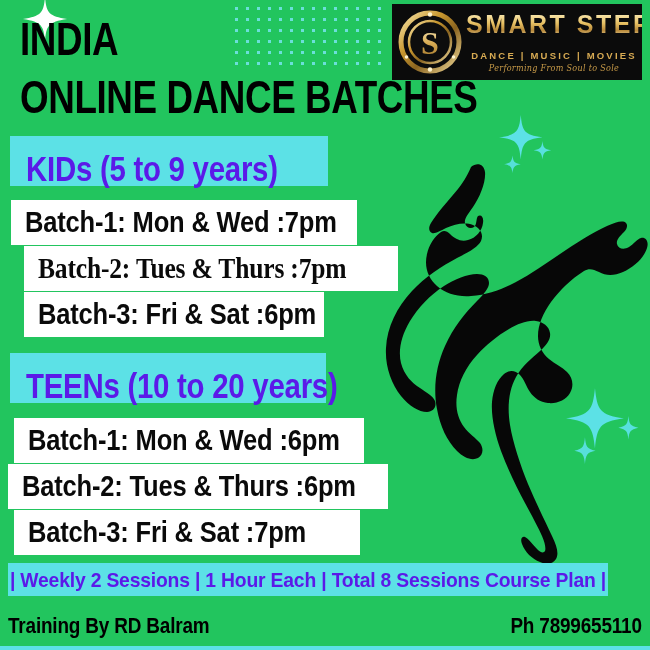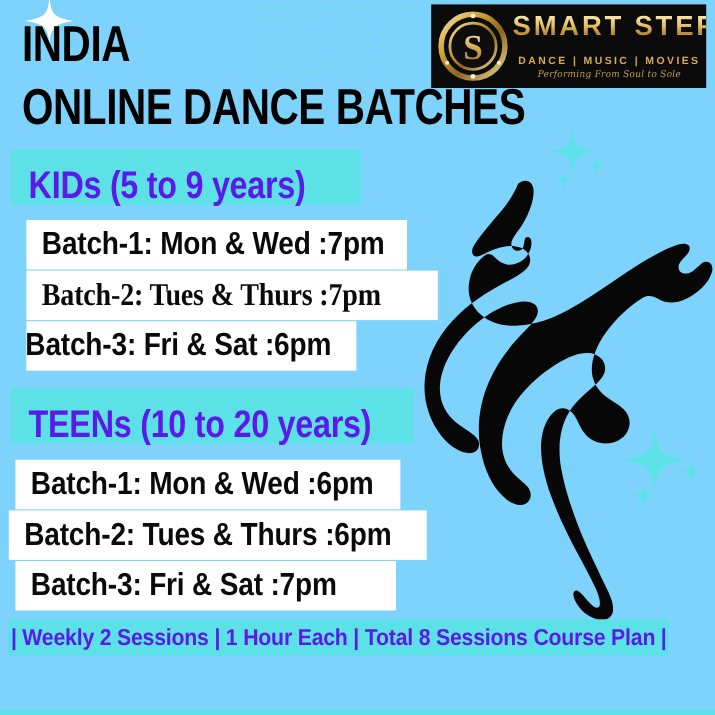--- a/index.html
+++ b/index.html
@@ -5,21 +5,21 @@
   html, body {
     margin: 0;
     padding: 0;
     background: #2e2e2e;
   }
   #poster {
     position: relative;
     width: 650px;
     height: 650px;
     overflow: hidden;
-    background: #7dd3fc;
+    background: #22c55e;
     font-family: "Liberation Sans", sans-serif;
     -webkit-font-smoothing: antialiased;
   }
 
   
   #dotgrid {
     position: absolute;
     left: 229px;
     top: 0px;
     width: 158px;
@@ -127,21 +127,21 @@
     color: #5b1ae8;
     font-size: 35px;
     font-weight: 700;
     line-height: 1;
     white-space: nowrap;
     transform: scaleX(.84);
     transform-origin: left center;
     letter-spacing: -0.3px;
   }
   #band-kids  { top: 136px; width: 318px; }
-  #band-teens { top: 353px; width: 366px; }
+  #band-teens { top: 353px; width: 316px; }
 
   
   .batch-row {
     position: absolute;
     background: #ffffff;
     height: 45px;
     display: flex;
     align-items: center;
     padding-left: 14px;
     box-sizing: border-box;
@@ -150,23 +150,23 @@
     color: #0a0a0a;
     font-size: 29px;
     font-weight: 700;
     line-height: 1;
     white-space: nowrap;
     transform: scaleX(.88);
     transform-origin: left center;
     letter-spacing: -0.2px;
   }
 
-  #k-row-0 { left: 24px; top: 200px; width: 346px; }
+  #k-row-0 { left: 11px; top: 200px; width: 346px; }
   #k-row-1 { left: 24px; top: 246px; width: 374px; font-family: Liberation Serif, serif; }
-  #k-row-2 { left: 24px; top: 292px; width: 300px; justify-content: center; }
+  #k-row-2 { left: 24px; top: 292px; width: 300px; }
 
   #t-row-0 { left: 14px; top: 418px; width: 350px; }
   #t-row-1 { left: 8px; top: 464px; width: 380px; }
   #t-row-2 { left: 14px; top: 510px; width: 346px; }
 
   
   #info-band {
     position: absolute;
     left: 8px;
     top: 563px;
@@ -393,16 +393,20 @@
     <span>Batch-2: Tues &amp; Thurs :6pm</span>
   </div>
   <div class="batch-row" id="t-row-2">
     <span>Batch-3: Fri &amp; Sat :7pm</span>
   </div>
 
   <div id="info-band">
     <span>| Weekly 2 Sessions | 1 Hour Each | Total 8 Sessions Course Plan |</span>
   </div>
 
+  <div id="footer">
+    <span id="footer-left">Training By RD Balram</span>
+    <span id="footer-right">Ph 7899655110</span>
+  </div>
 
   <div id="bottom-strip"></div>
 
 </div>
 
 </body></html>

